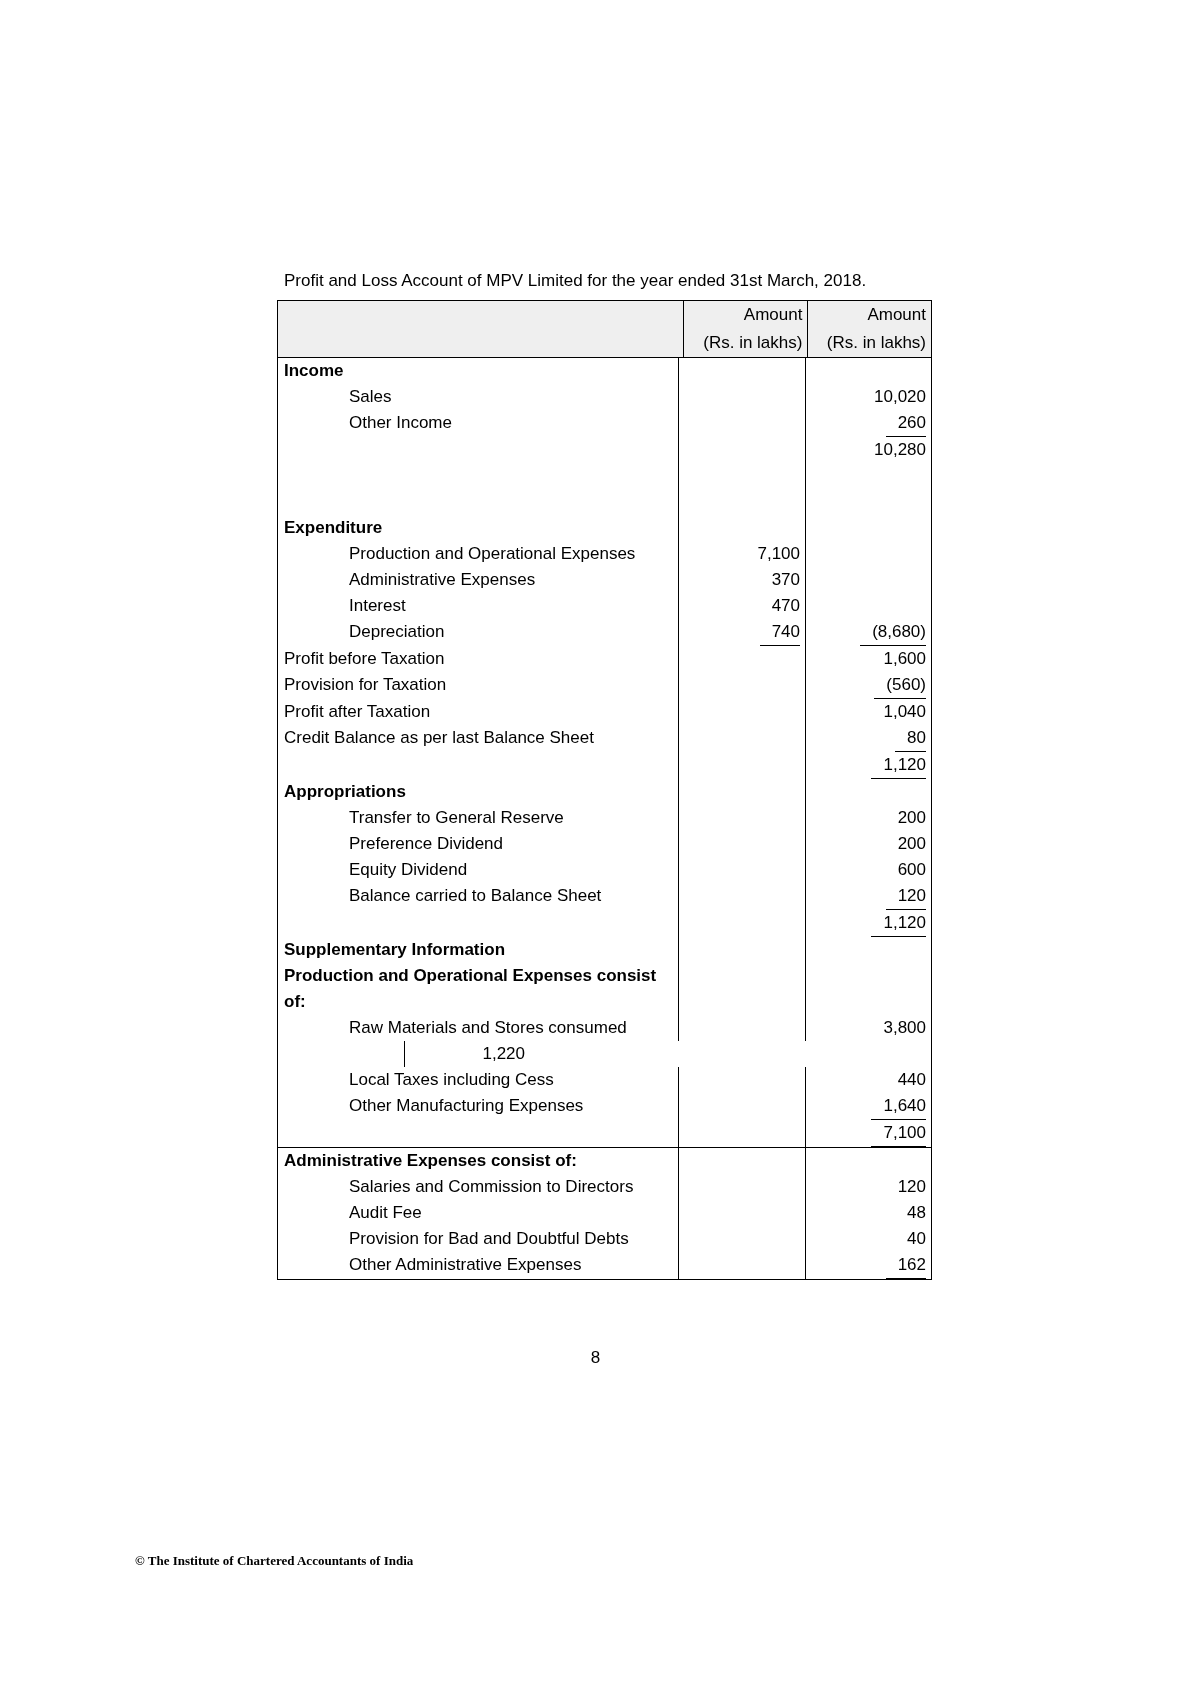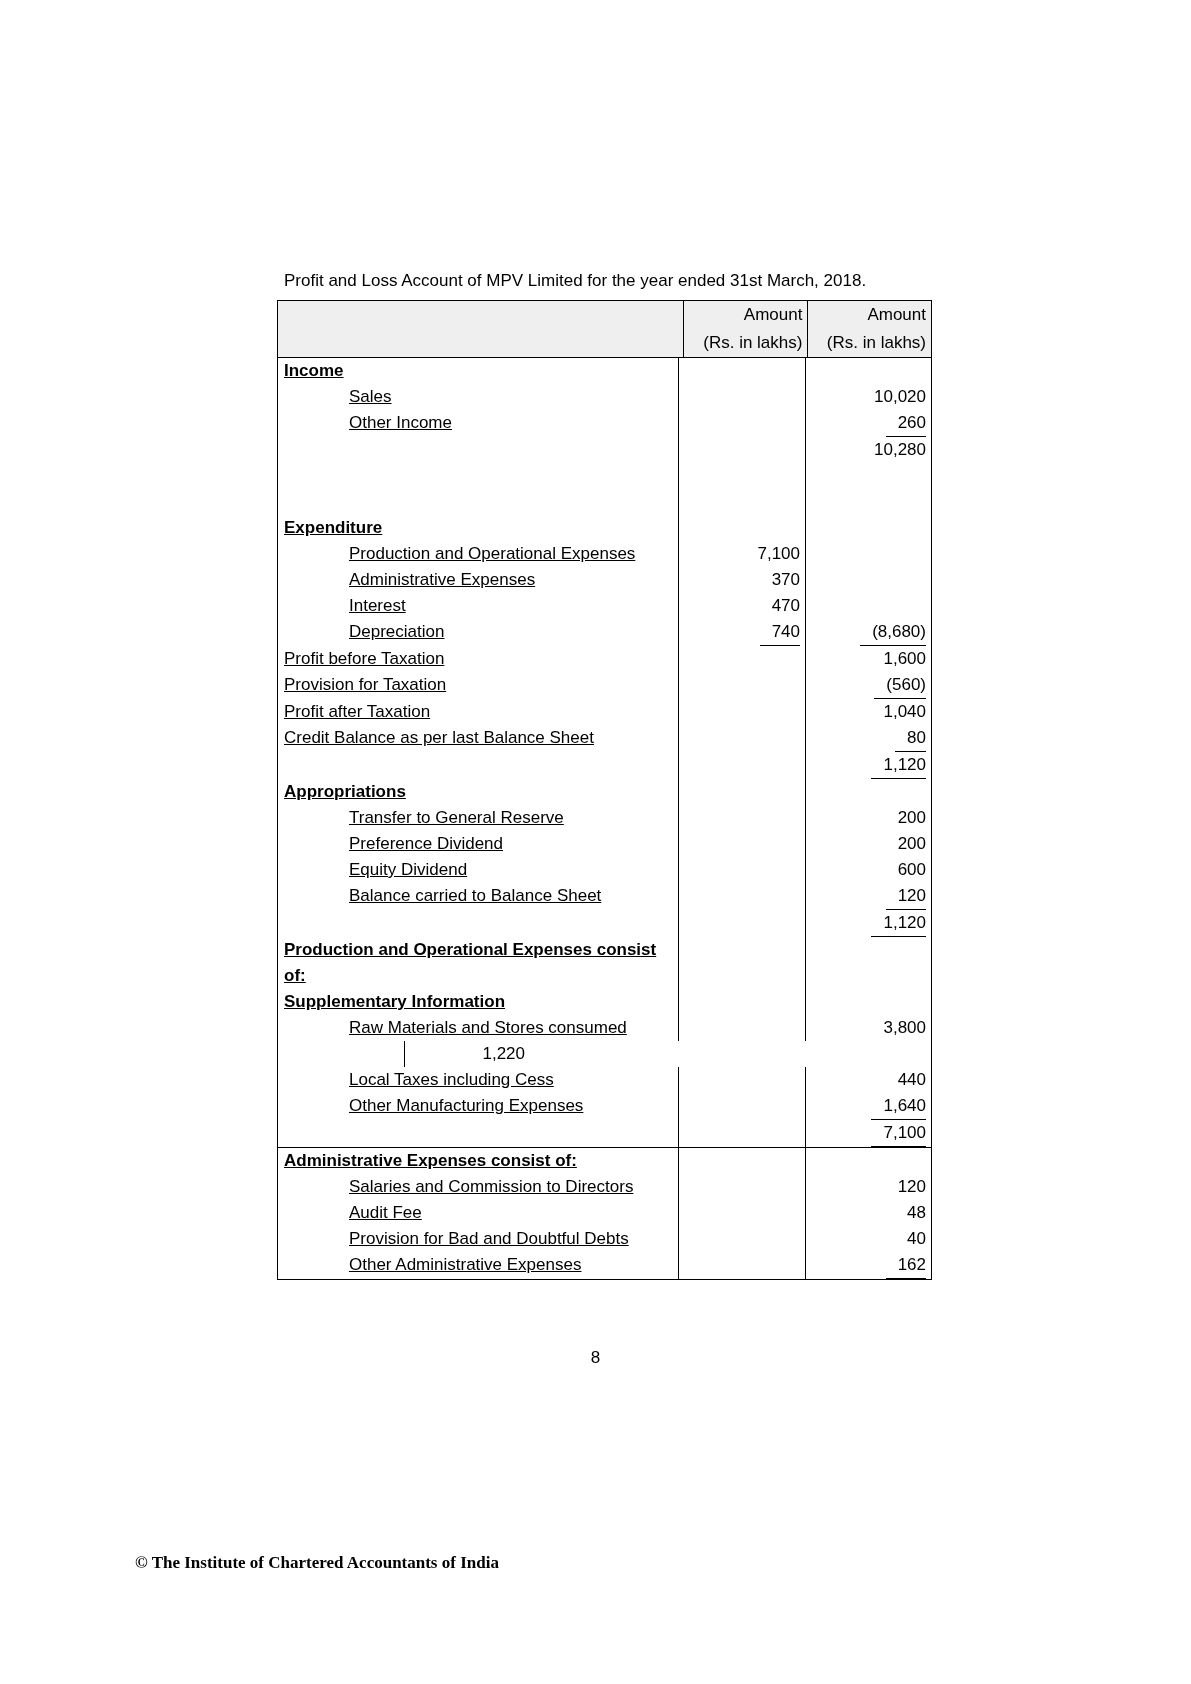--- a/index.html
+++ b/index.html
@@ -36,21 +36,21 @@
   .hc1 { width: 401px; border-right: 1px solid #000000; }
   .hc2 { width: 127px; border-right: 1px solid #000000; text-align: right; padding-right: 5px; }
   .hc3 { width: 125px; text-align: right; padding-right: 5px; }
   .row {
     display: flex;
     min-height: 26px;
     line-height: 26px;
   }
   .row.tb { border-top: 1px solid #000000; justify-content: center; }
   .row.bold .c1 { font-weight: 700; }
-  .c1 { width: 401px; border-right: 1px solid #000000; padding-left: 6px; padding-right: 4px; text-decoration: underline; }
+  .c1 { width: 401px; border-right: 1px solid #000000; padding-left: 6px; padding-right: 4px; }
   .c1.ind { padding-left: 71px; }
   .c2 { width: 127px; border-right: 1px solid #000000; text-align: right; padding-right: 5px; }
   .c3 { width: 125px; text-align: right; padding-right: 5px; }
   .u {
     display: inline-block;
     border-bottom: 1px solid #000000;
     padding-left: 12px;
   }
   .page-number {
     position: absolute;
@@ -58,21 +58,21 @@
     top: 1348px;
     width: 1191px;
     text-align: center;
   }
   .doc-footer {
     position: absolute;
     left: 135px;
     top: 1553px;
     font-family: "Liberation Serif", serif;
     font-weight: 700;
-    font-size: 17px;
+    font-size: 13px;
     white-space: nowrap;
   }
 </style>
 </head>
 <body>
 
 <div class="page">
 
   <div class="doc-title">Profit and Loss Account of MPV Limited for the year ended 31st March, 2018.</div>
 
@@ -193,26 +193,26 @@
           <div class="c1 ind">Balance carried to Balance Sheet</div>
           <div class="c2"></div>
           <div class="c3"><span class="u">120</span></div>
         </div>
         <div class="row">
           <div class="c1"></div>
           <div class="c2"></div>
           <div class="c3"><span class="u">1,120</span></div>
         </div>
         <div class="row bold">
+          <div class="c1">Supplementary Information</div>
+          <div class="c2"></div>
+          <div class="c3"></div>
+        </div>
+        <div class="row bold">
           <div class="c1">Production and Operational Expenses consist of:</div>
-          <div class="c2"></div>
-          <div class="c3"></div>
-        </div>
-        <div class="row bold">
-          <div class="c1">Supplementary Information</div>
           <div class="c2"></div>
           <div class="c3"></div>
         </div>
         <div class="row">
           <div class="c1 ind">Raw Materials and Stores consumed</div>
           <div class="c2"></div>
           <div class="c3"><span>3,800</span></div>
         </div>
         <div class="row">
           <div class="c2"></div>

